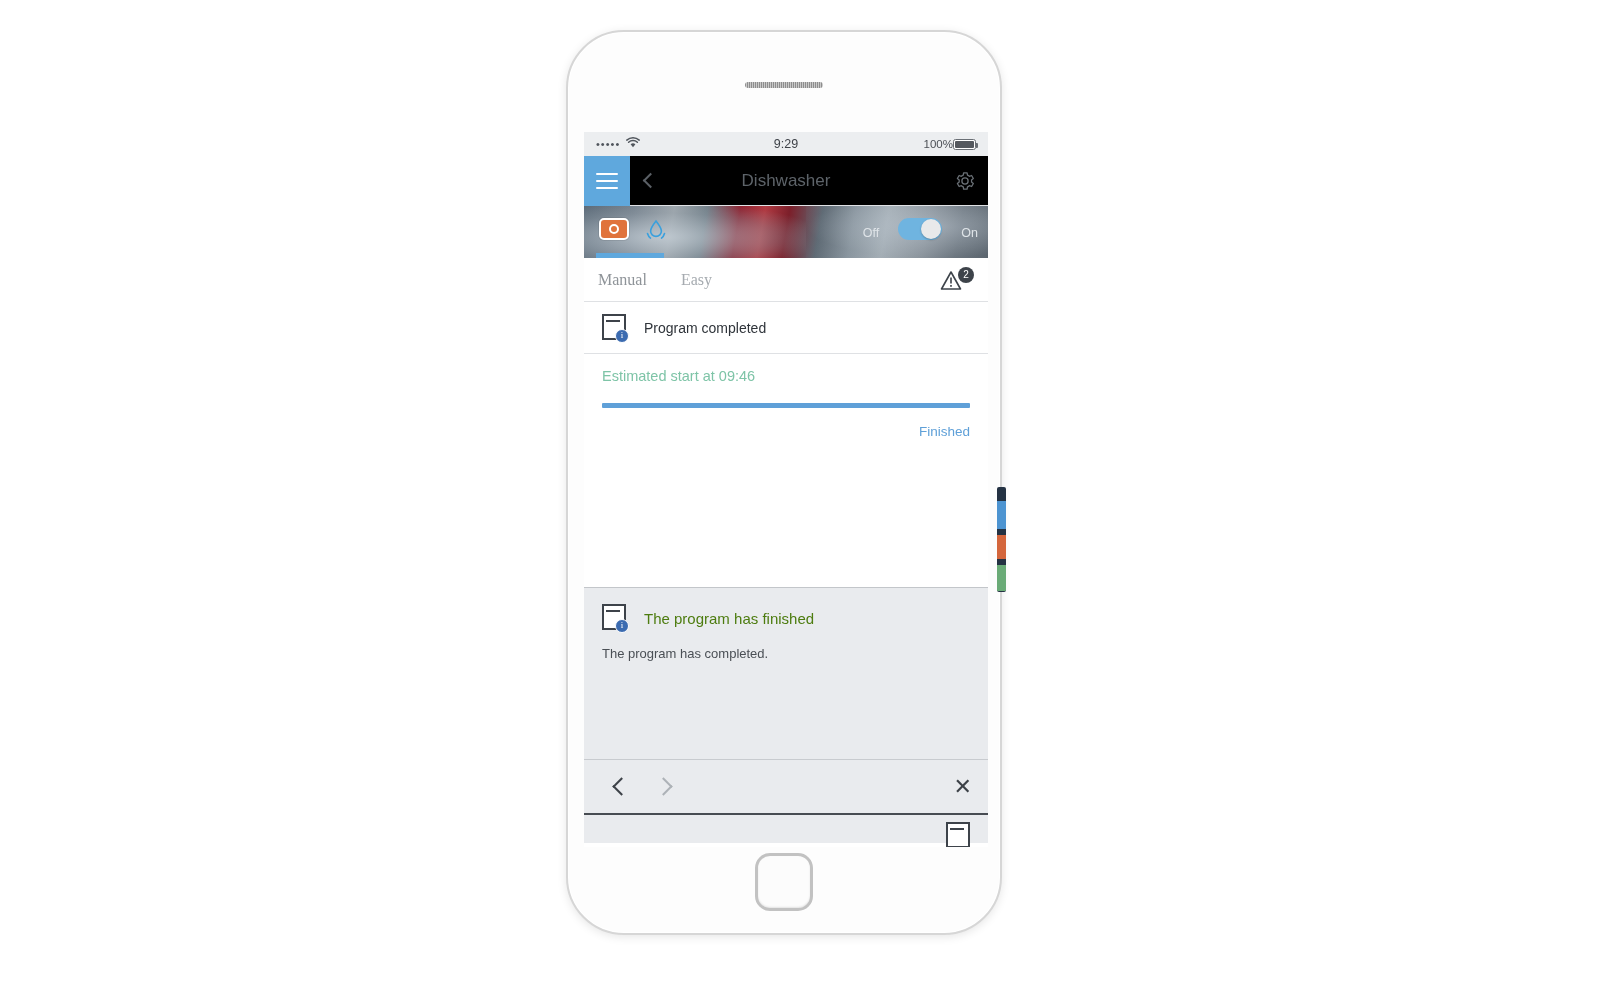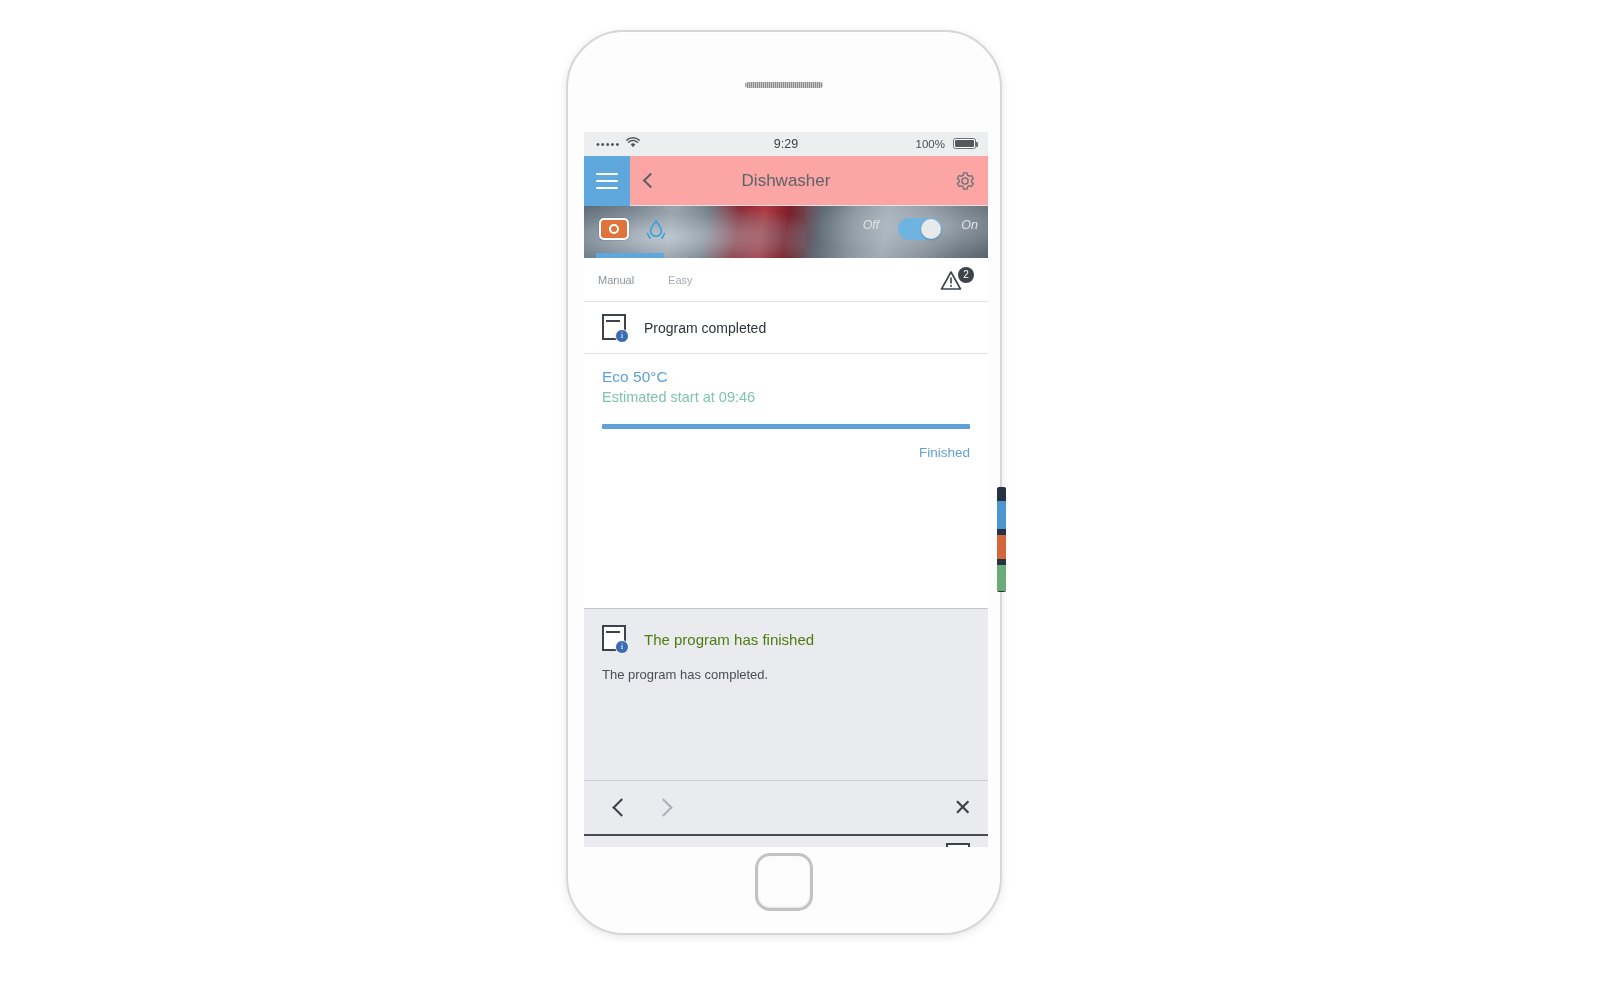--- a/index.html
+++ b/index.html
@@ -61,32 +61,32 @@
     display: flex; align-items: center;
     padding: 0 12px; font-size: 12px; color: #4c5056;
     position: relative;
   }
   .dots { letter-spacing: 1px; font-size: 11px; color:#50555c; }
   .wifi { margin-left: 6px; font-size: 12px; color:#50555c; }
   .clock {
     position: absolute; left: 0; right: 0; text-align: center;
     font-size: 12.5px; color: #3e4248; font-weight: 500;
   }
-  .batt-wrap { margin-left: auto; display:flex; align-items:flex-start; gap:8px; z-index:2;}
+  .batt-wrap { margin-left: auto; display:flex; align-items:center; gap:0; z-index:2;}
   .batt-pct { font-size: 11.5px; color:#4c5056; }
   .batt {
     width: 23px; height: 11px; border:1px solid #6a6f75; border-radius:2.5px;
     position: relative; background:#fff;
   }
   .batt::after{content:"";position:absolute;right:-3px;top:3px;width:2px;height:5px;background:#6a6f75;border-radius:0 1px 1px 0;}
   .batt i{position:absolute;left:1px;top:1px;bottom:1px;width:19px;background:#55595f;border-radius:1px;display:block;}
 
   
   .navbar {
-    height: 50px; background: #fca5a5;
+    height: 50px; background: #000000;
     display: flex; align-items: center; position: relative;
     border-bottom: 1px solid #e0e2e5;
   }
   .hamburger {
     width: 46px; height: 50px; background: #5fa8dd;
     display: flex; flex-direction: column; justify-content: center;
     align-items: center; gap: 5px; cursor: pointer;
   }
   .hamburger span { display:block; width:22px; height:2px; background:#fff; border-radius:1px;}
   .back-chev {
@@ -124,40 +124,40 @@
     position:absolute; left:15px; top:12px; width:30px; height:22px;
     border:2px solid #fff; border-radius:5px; background:#e0733c;
     display:flex; align-items:center; justify-content:center; cursor:pointer; z-index:3;
     box-shadow:0 0 0 1px rgba(0,0,0,.08);
   }
   .prog-icon i{display:block;width:10px;height:10px;border-radius:50%;border:2px solid #fff;}
   .drop-icon{
     position:absolute; left:60px; top:11px; width:24px; height:26px; z-index:3; cursor:pointer;
   }
   .toggle-wrap{
-    position:absolute; right:10px; top:12px; display:flex; align-items:flex-start; gap:19px; z-index:3;font-style:italic;
+    position:absolute; right:10px; top:12px; display:flex; align-items:flex-end; gap:19px; z-index:3;
   }
   .tg-label{font-size:12.5px;color:#dfe4e8;}
   .switch{
     width:44px;height:22px;border-radius:11px;background:#6fb4e0;position:relative;cursor:pointer;
   }
   .switch i{
     position:absolute;right:1px;top:1px;width:20px;height:20px;border-radius:50%;
     background:#e8e9ea;box-shadow:0 1px 2px rgba(0,0,0,.25);display:block;
   }
   .tab-underline{
     position:absolute; left:12px; bottom:0; width:68px; height:5px; background:#5fa8dd; z-index:4;
   }
 
   
   .tabrow{
     height:44px; display:flex; align-items:center; padding:0 14px;
     border-bottom:1px solid #dfe1e4; background:#fff; position:relative;
   }
-  .tab{ font-size:11px; color:#a6abb0; margin-right:34px; cursor:pointer;}
+  .tab{ font-size:16px; color:#a6abb0; margin-right:34px; cursor:pointer;font-family:Liberation Serif, serif;}
   .tab.active{ color:#8e9398; }
   .warn{ margin-left:auto; position:relative; width:34px; height:26px; cursor:pointer;}
   .warn svg{position:absolute;left:0;top:2px;}
   .badge{
     position:absolute; right:0; top:0; width:16px;height:16px;border-radius:50%;
     background:#3d434a;color:#fff;font-size:10px;display:flex;align-items:center;justify-content:center;
   }
 
   
   .statusrow{
@@ -300,21 +300,20 @@
       <div class="statusrow">
         <span class="dw-icon">
           <span class="body"></span>
           <span class="line"></span>
           <span class="info">i</span>
         </span>
         <span class="status-text">Program completed</span>
       </div>
 
       <div class="progblock">
-        <div class="prog-name">Eco 50°C</div>
         <div class="prog-sub">Estimated start at 09:46</div>
         <div class="progbar"></div>
         <div class="prog-state">Finished</div>
       </div>
 
       <div class="filler"></div>
 
       <div class="notif">
         <div class="notif-head">
           <span class="dw-icon">

